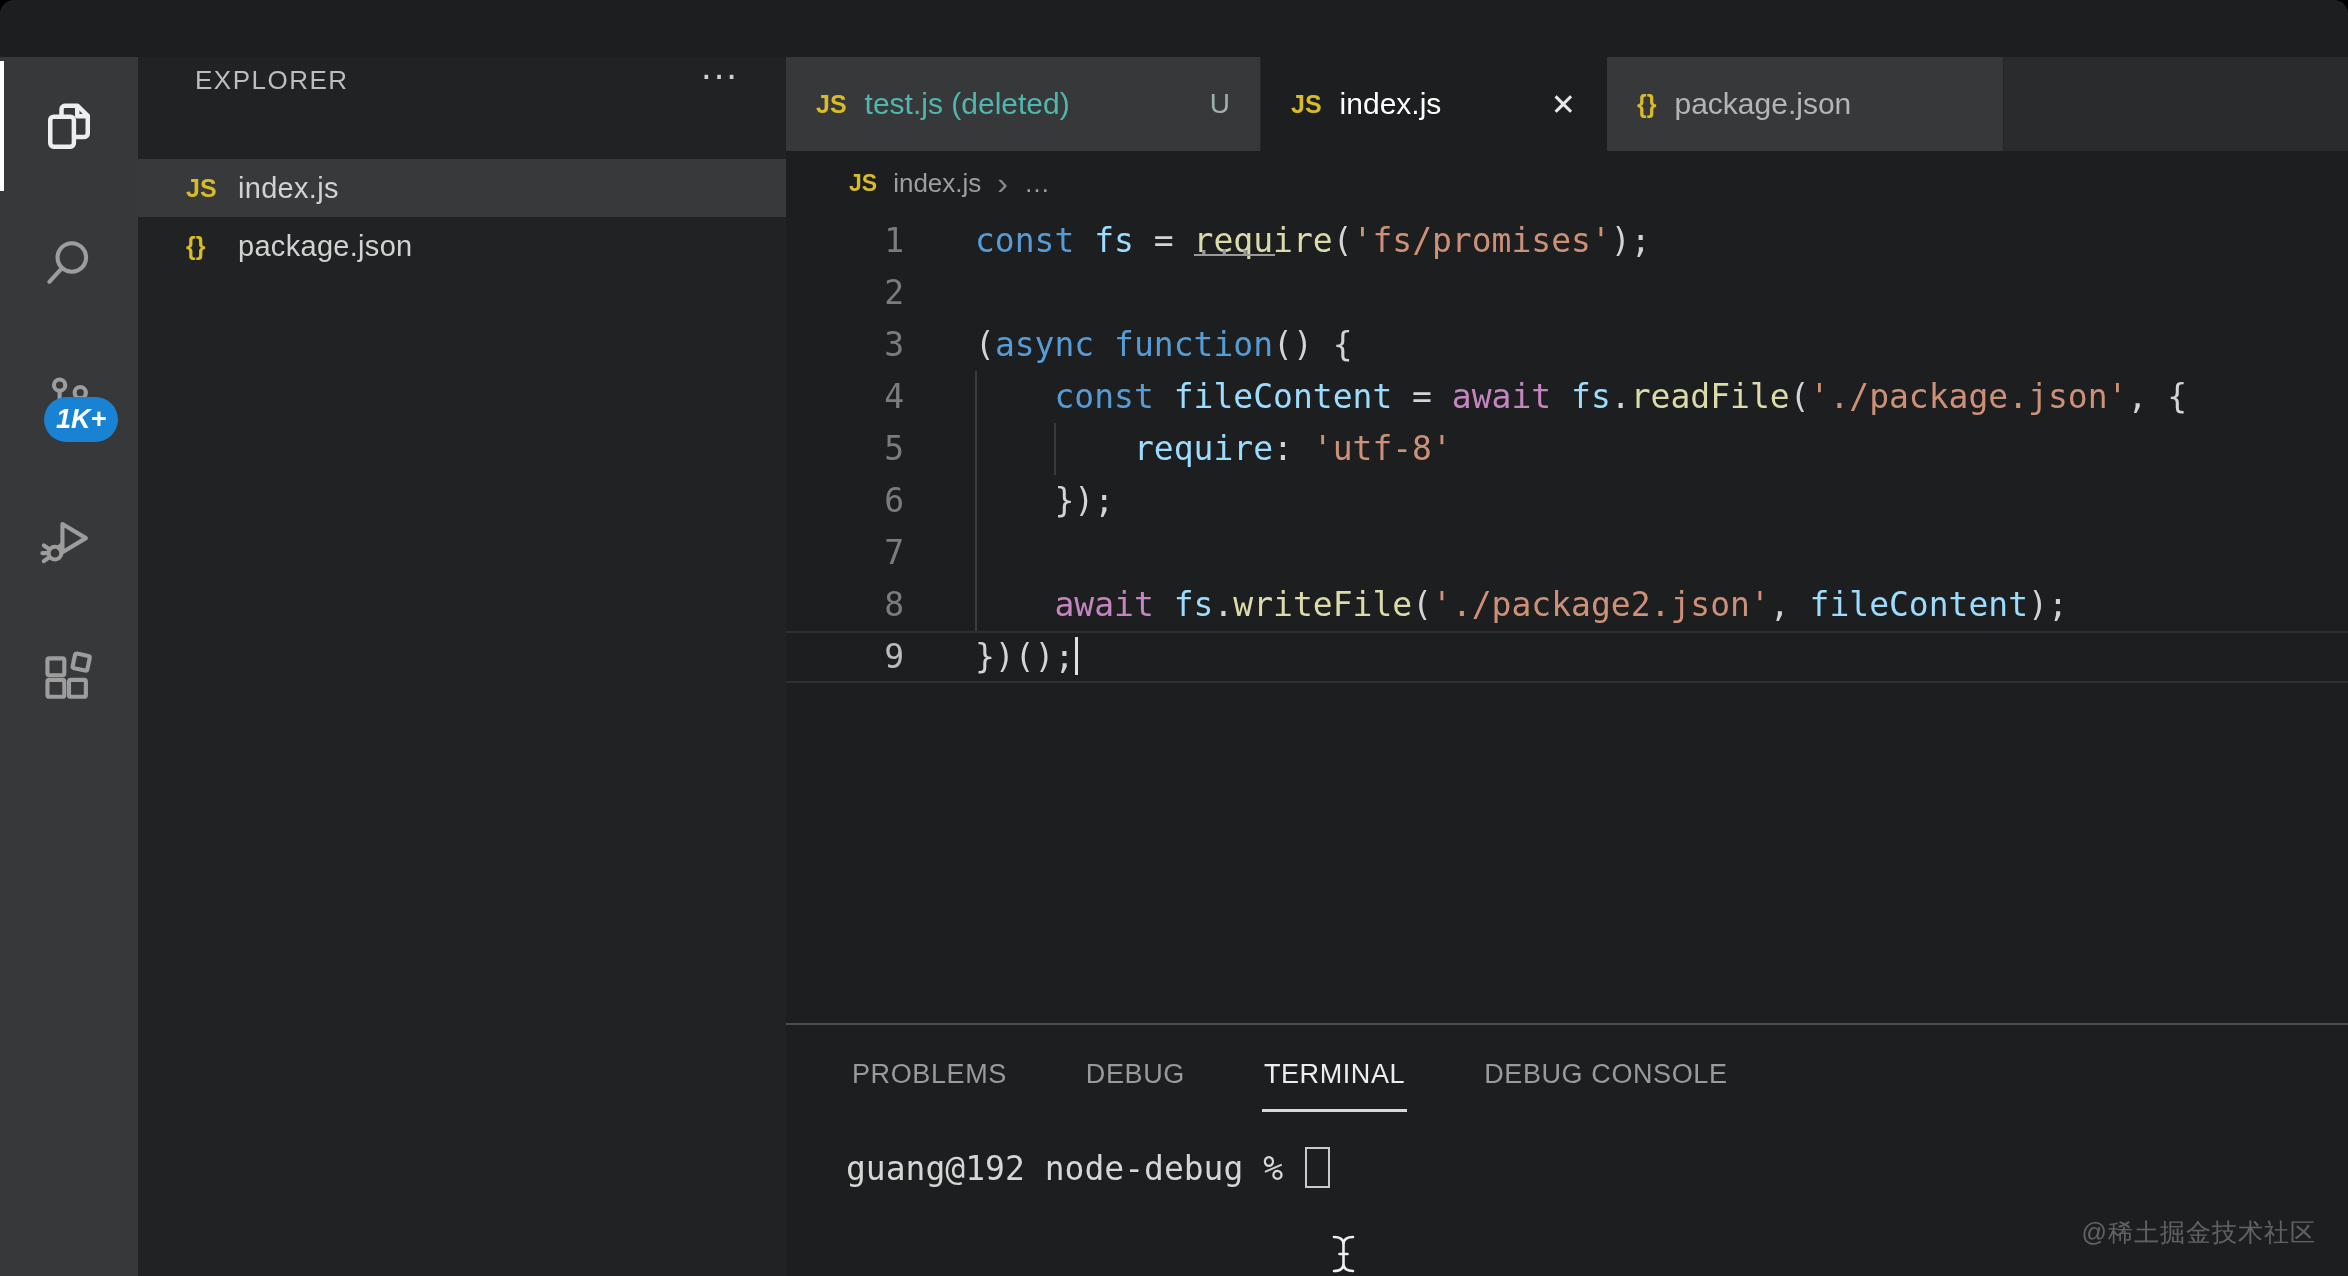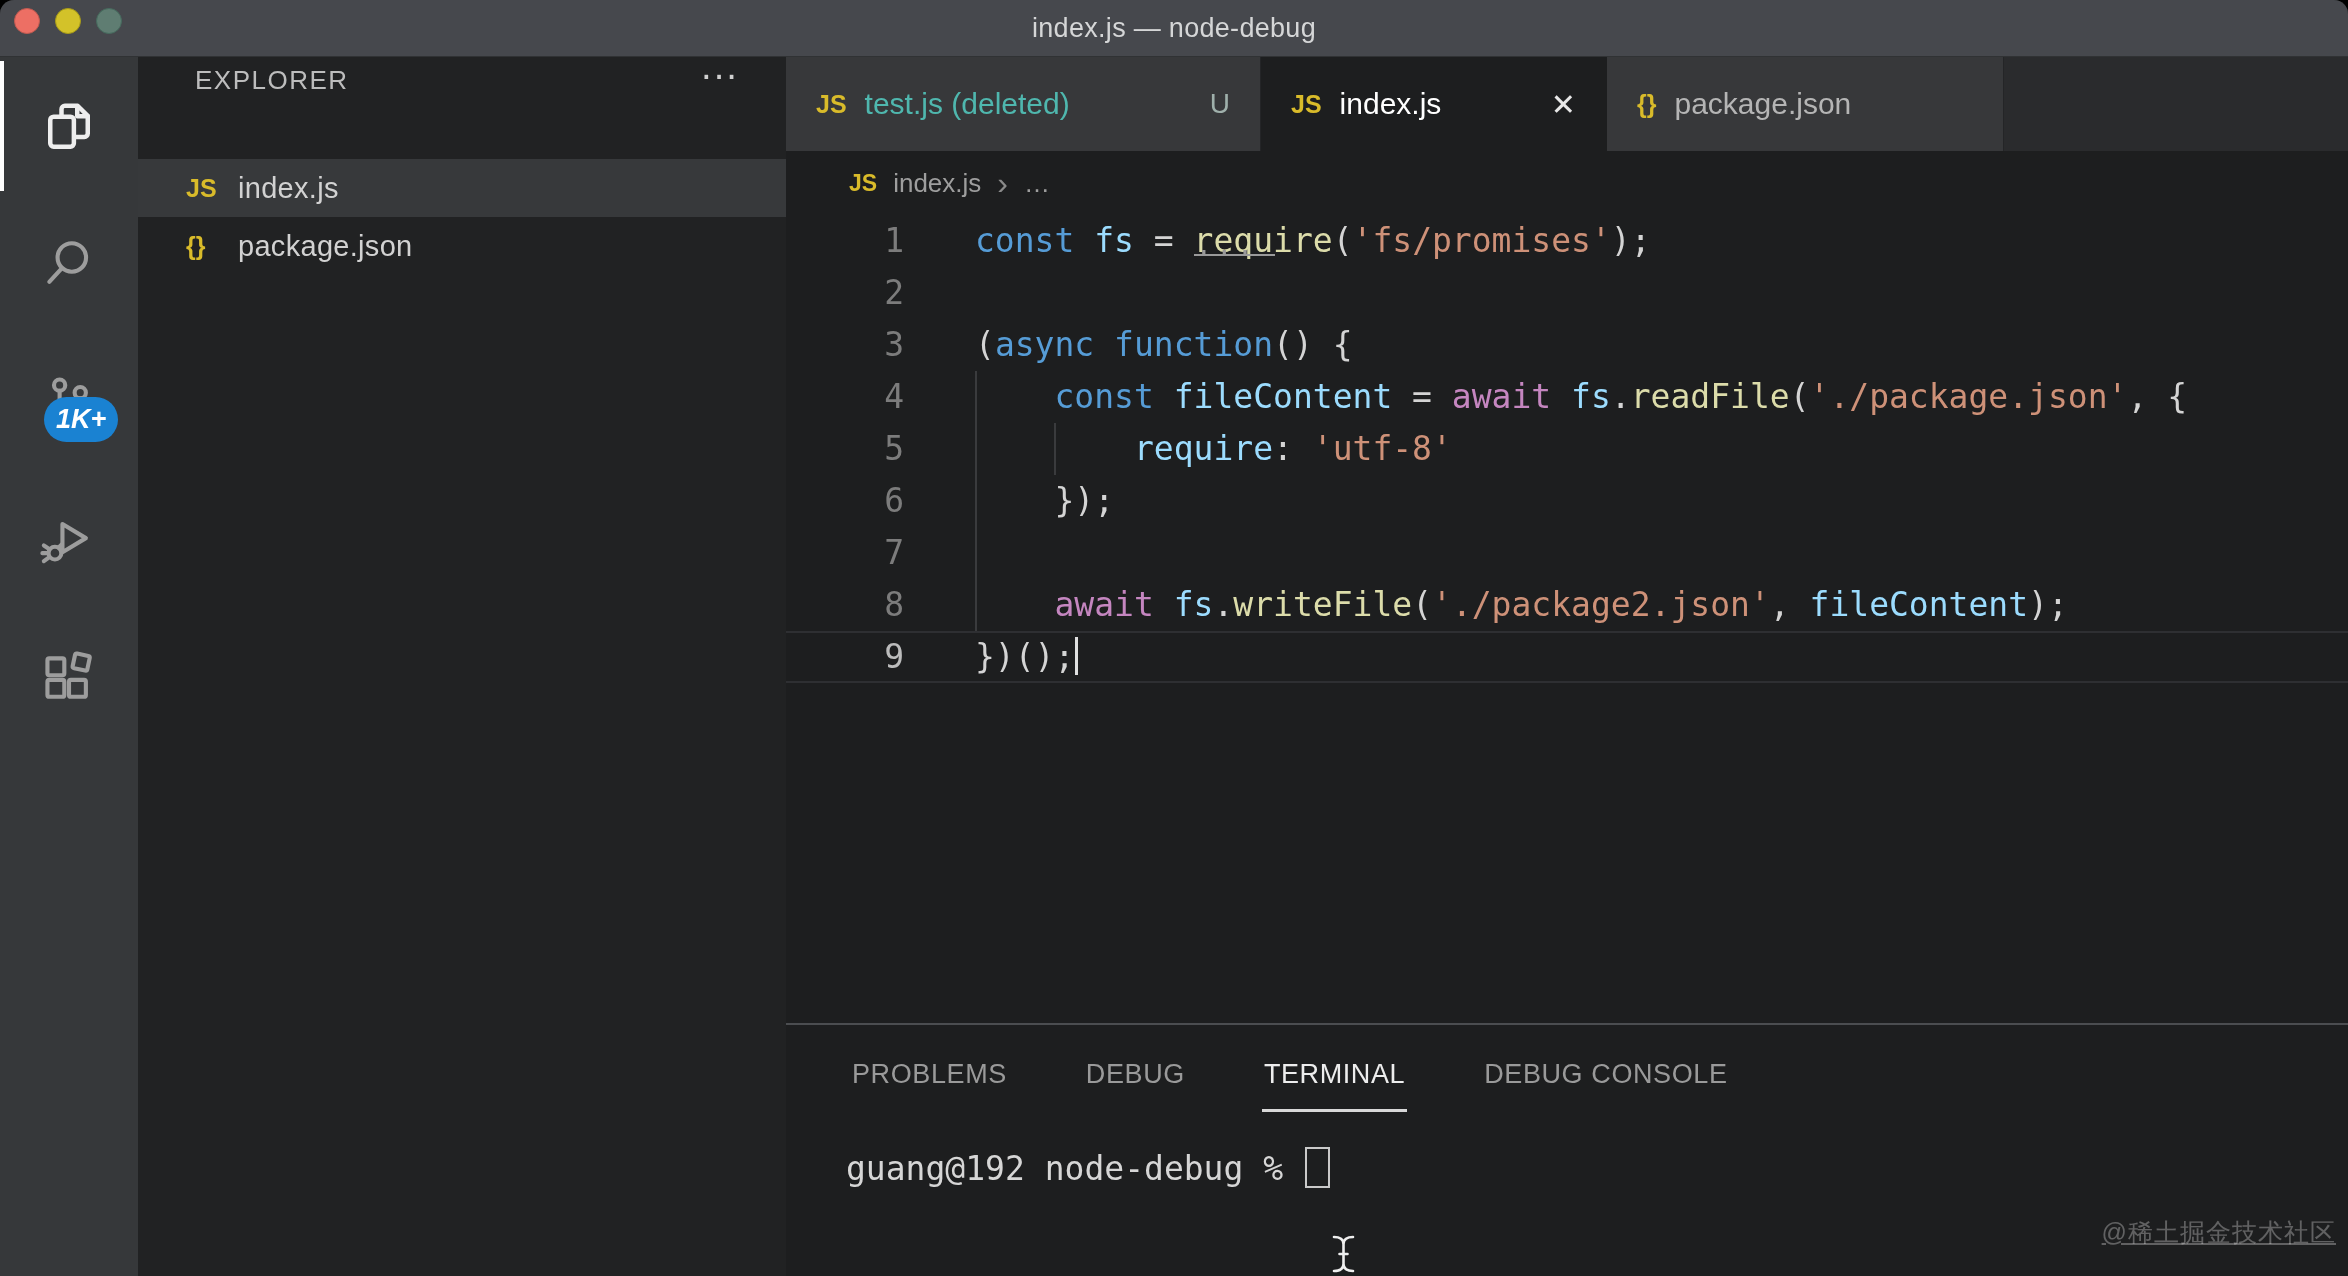--- a/index.html
+++ b/index.html
@@ -108,37 +108,29 @@
                 gap: 75px; font-size: 27px; letter-spacing: 0.6px; }
   .ptab { position: relative; color: #9a9a9a; padding: 8px 2px; }
   .ptab.active { color: #ededed; }
   .ptab.active::after { content: ""; position: absolute; left: 0; right: 0; bottom: -14px;
                         height: 3px; background: #d8d8d8; }
   .terminal { margin-top: 24px; padding-left: 60px;
               font-family: "DejaVu Sans Mono", monospace; font-size: 33px; color: #d6d6d6; }
   .term-cursor { display: inline-block; width: 25px; height: 41px;
                  border: 2.5px solid #c9c9c9; vertical-align: -8px; margin-left: 22px; }
 
-  .watermark { position: absolute; right: 12px; top: 1216px; font-size: 25px;
-               color: rgba(255,255,255,0.30); letter-spacing: 1px; text-decoration: underline; }
+  .watermark { position: absolute; right: 32px; top: 1216px; font-size: 25px;
+               color: rgba(255,255,255,0.30); letter-spacing: 1px; }
   .ibeam { position: absolute; left: 1330px; top: 1234px; width: 27px; height: 40px; }
 </style>
 </head>
 <body>
 
 <div class="window">
 
-  <div class="titlebar">
-    <div class="traffic">
-      <span class="light red"></span>
-      <span class="light yellow"></span>
-      <span class="light green"></span>
-    </div>
-    <div class="win-title">index.js — node-debug</div>
-  </div>
 
   <div class="activitybar" id="activity-items">
       <div class="act-item active">
         <svg viewBox="0 0 32 32">
           <path d="M12 11 V7 a1.8 1.8 0 0 1 1.8-1.8 h6.8 L26 10.6 V20 a1.8 1.8 0 0 1-1.8 1.8 H19"></path>
           <path d="M20.4 5.4 V10.8 H26"></path>
           <rect x="6" y="11" width="12.6" height="16" rx="1.8"></rect>
         </svg>
       </div>
       <div class="act-item">

